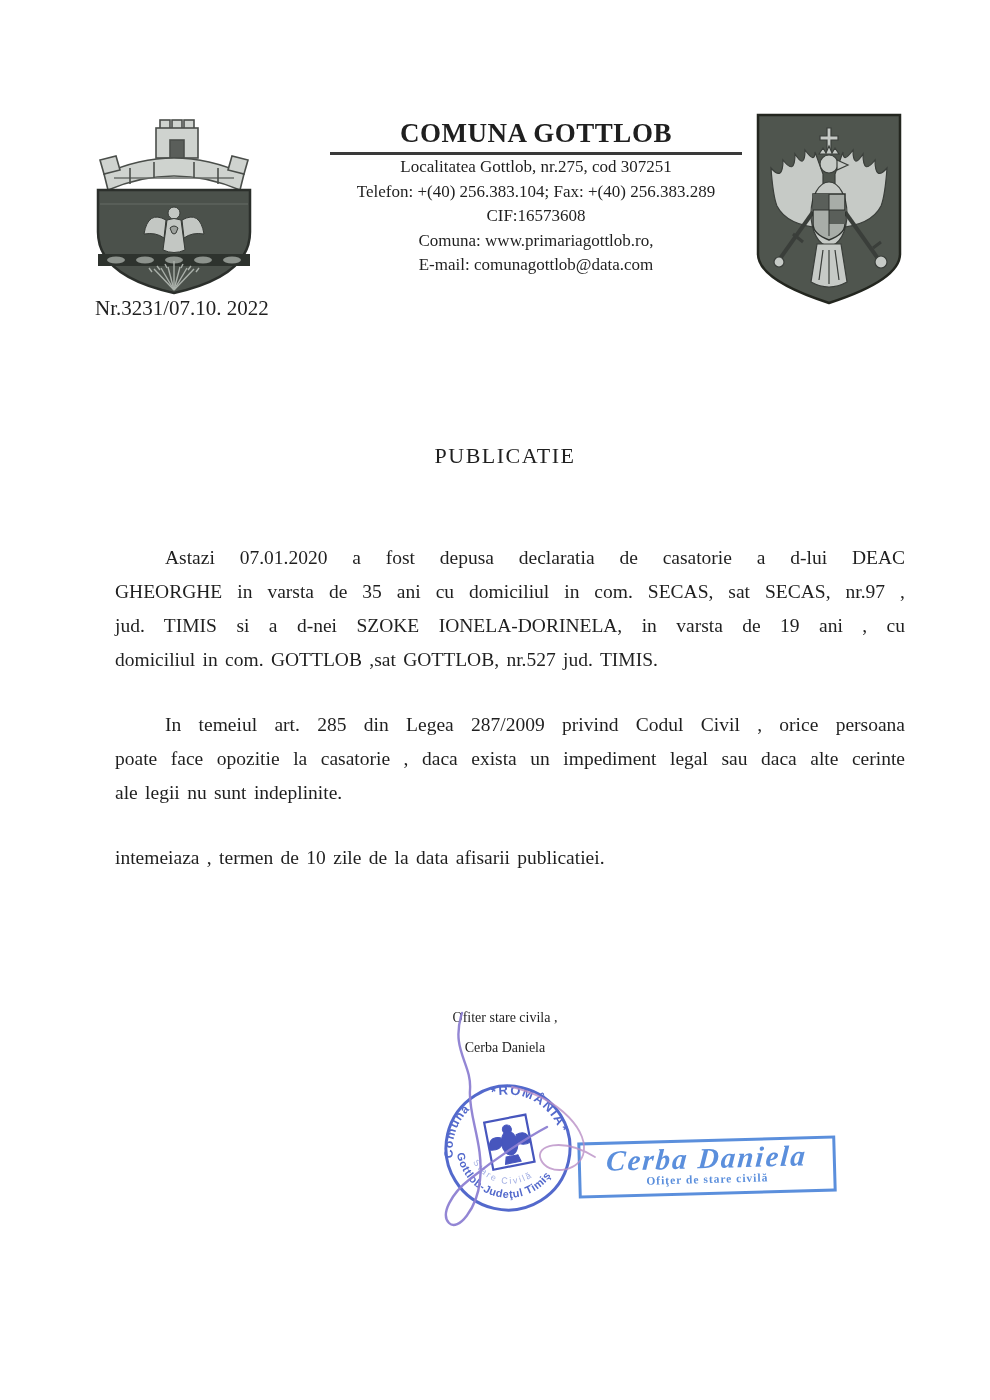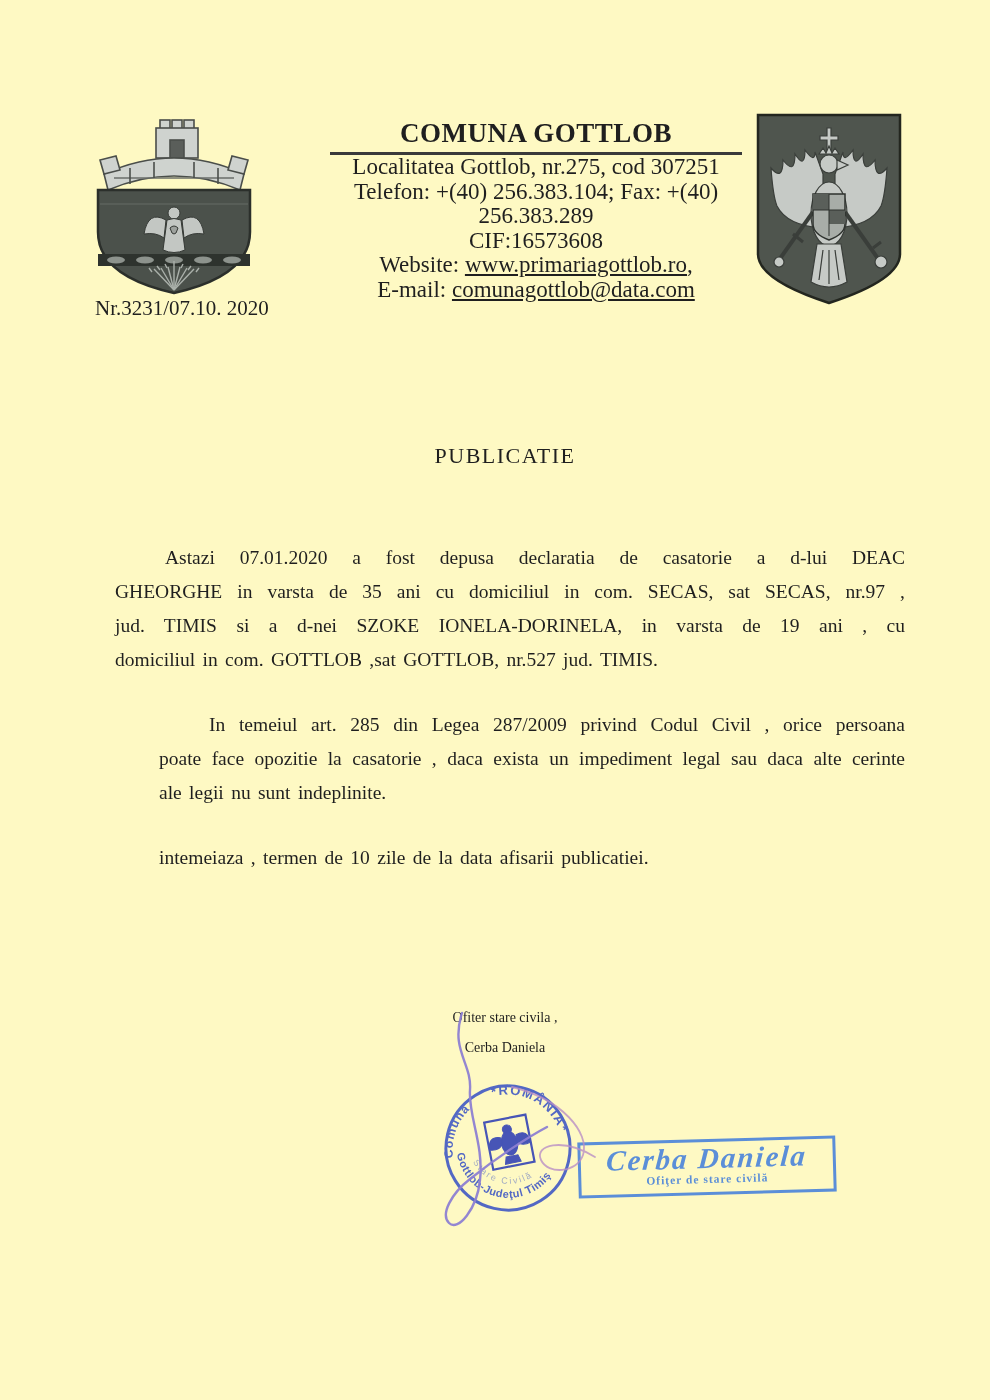--- a/index.html
+++ b/index.html
@@ -1,38 +1,38 @@
 <!DOCTYPE html>
 <html><head>
 <meta charset="utf-8">
 <style>
   html,body{margin:0;padding:0;background:#e8e8e8;}
   .page{
-    position:relative;width:990px;height:1400px;background:#fef9c3;
+    position:relative;width:990px;height:1400px;background:#ffffff;
     font-family:"Liberation Serif","DejaVu Serif",serif;color:#1f1f1f;
     margin:0 auto;overflow:hidden;
   }
   
   .arms-left{position:absolute;left:90px;top:116px;width:168px;height:180px;}
   .arms-right{position:absolute;left:753px;top:110px;width:152px;height:198px;}
   .header-center{position:absolute;left:330px;top:118px;width:412px;text-align:center;}
   .h-title{font-size:27px;font-weight:bold;letter-spacing:.5px;line-height:30px;}
   .h-subtitle{font-size:21px;font-weight:bold;margin-top:2px;line-height:24px;}
   .h-rule{height:3px;background:#3a3a3a;margin-top:4px;}
-  .h-line{font-size:23px;line-height:24.6px;}
+  .h-line{font-size:17px;line-height:24.6px;}
   .h-line:first-of-type{margin-top:4px;}
-  .u{text-decoration:underline;}
+  .u{}
   .ref-number{position:absolute;left:95px;top:296px;font-size:21px;}
   
   .doc-title{position:absolute;left:0;top:443px;width:1010px;text-align:center;
     font-size:22px;letter-spacing:1.5px;}
   .body-text{position:absolute;left:115px;top:541px;width:790px;
     font-size:19.5px;line-height:34px;word-spacing:2.5px;}
   .para{margin:0 0 0 0;}
-  .para + .para{margin-top:31px;margin-left:44px;}
+  .para + .para{margin-top:31px;}
   .ln{text-align:justify;text-align-last:justify;}
   .ln.first{text-indent:50px;}
   .ln.last{text-align:left;text-align-last:left;}
   
   .sig-block{position:absolute;left:385px;top:1003px;width:240px;text-align:center;
     font-size:14px;line-height:30px;}
   
   .stamp-round{position:absolute;left:440px;top:1080px;width:136px;height:136px;}
   .stamp-rect{
     position:absolute;left:578px;top:1139px;width:252px;height:50px;
@@ -103,21 +103,21 @@
       </g>
     </svg>
   </div>
 
   <div class="header-center">
     <div class="h-title">COMUNA GOTTLOB</div>
     <div class="h-rule"></div>
     <div class="h-line">Localitatea Gottlob, nr.275, cod 307251</div>
     <div class="h-line">Telefon: +(40) 256.383.104; Fax: +(40) 256.383.289</div>
     <div class="h-line">CIF:16573608</div>
-    <div class="h-line"><span>Website: </span><span class="u">www.primariagottlob.ro</span><span>,</span></div>
+    <div class="h-line"><span>Comuna: </span><span class="u">www.primariagottlob.ro</span><span>,</span></div>
     <div class="h-line"><span>E-mail: </span><span class="u">comunagottlob@data.com</span></div>
   </div>
 
   <div class="arms-right">
     <svg width="152" height="198" viewBox="0 0 152 198" xmlns="http://www.w3.org/2000/svg">
       <path d="M5,5 H147 V144 Q147,170 76,193 Q5,170 5,144 Z" fill="#4f554e" stroke="#23261f" stroke-width="2.5"></path>
       <g fill="#c6cac6" stroke="#3a3e3a" stroke-width="1.2">
 
         <path d="M74,18 h4 v8 h7 v4 h-7 v12 h-4 v-12 h-7 v-4 h7 Z"></path>
         <path d="M66,44 l4,-6 3,5 3,-7 3,7 3,-5 4,6 Z"></path>
@@ -145,21 +145,21 @@
       <g>
         <path d="M60,84 h32 v30 q0,10 -16,16 q-16,-6 -16,-16 Z" fill="#a8ada8" stroke="#2e322e" stroke-width="1.5"></path>
         <rect x="60" y="84" width="16" height="16" fill="#5a5f5a"></rect>
         <rect x="76" y="100" width="16" height="14" fill="#5a5f5a"></rect>
         <line x1="76" y1="84" x2="76" y2="126" stroke="#2e322e"></line>
         <line x1="60" y1="100" x2="92" y2="100" stroke="#2e322e"></line>
       </g>
     </svg>
   </div>
 
-  <div class="ref-number">Nr.3231/07.10. 2020</div>
+  <div class="ref-number">Nr.3231/07.10. 2022</div>
 
   <div class="doc-title">PUBLICATIE</div>
 
   <div class="body-text">
     <div class="para">
       <div class="ln first">Astazi 07.01.2020 a fost depusa declaratia de casatorie a d-lui DEAC</div>
       <div class="ln">GHEORGHE in varsta de 35 ani cu domiciliul in com. SECAS, sat SECAS, nr.97 ,</div>
       <div class="ln">jud. TIMIS si a d-nei SZOKE IONELA-DORINELA, in varsta de 19 ani , cu</div>
       <div class="ln last">domiciliul in com. GOTTLOB ,sat GOTTLOB, nr.527 jud. TIMIS.</div>
     </div>

